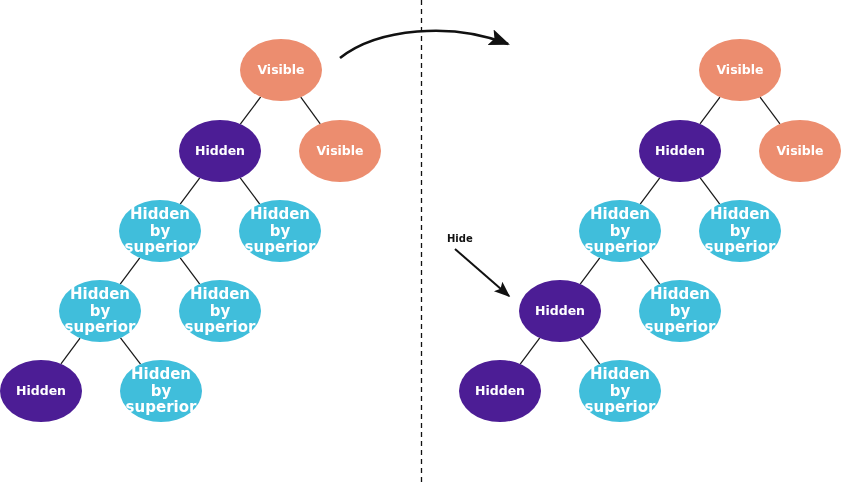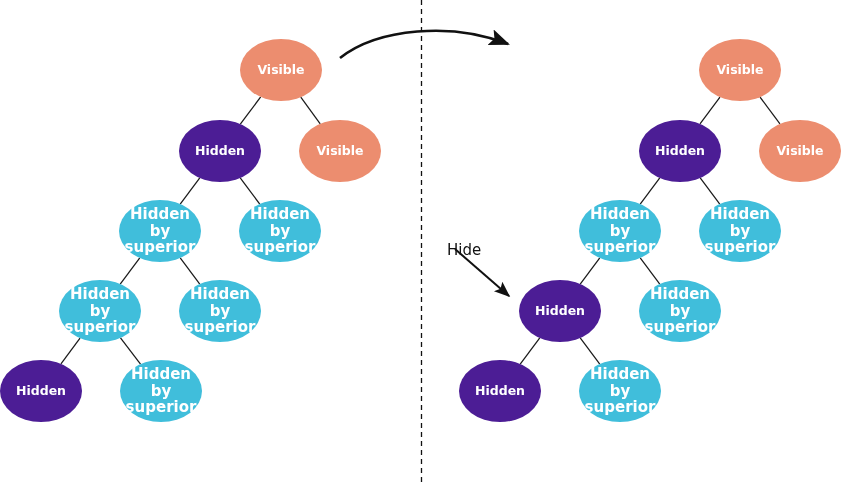--- a/index.html
+++ b/index.html
@@ -26,27 +26,26 @@
     user-select:none;
   }
   .node .lbl{display:block;padding:0 3px;}
   .node.visible{background:#ec8d6f;}
   .node.hidden{background:#4c1d95;}
   .node.hidden-sup{background:#40bedb;}
   .node.t-one{font-size:12.5px;}
   .node.t-two{font-size:15px;}
   .hide-label{
     position:absolute;
-    font-size:15px;
+    font-size:10px;
     color:#121212;
-    font-weight:400;
+    font-weight:700;
     z-index:4;
     white-space:nowrap;
     user-select:none;
-    margin-top:8px;
   }
 </style>
 </head>
 <body>
 
 <div id="stage">
 
   <svg class="layer" viewBox="0 0 841 482" xmlns="http://www.w3.org/2000/svg">
     <defs>
       <marker id="arrowhead" markerWidth="9" markerHeight="9" refX="7.2" refY="3.2" orient="auto" markerUnits="strokeWidth">

